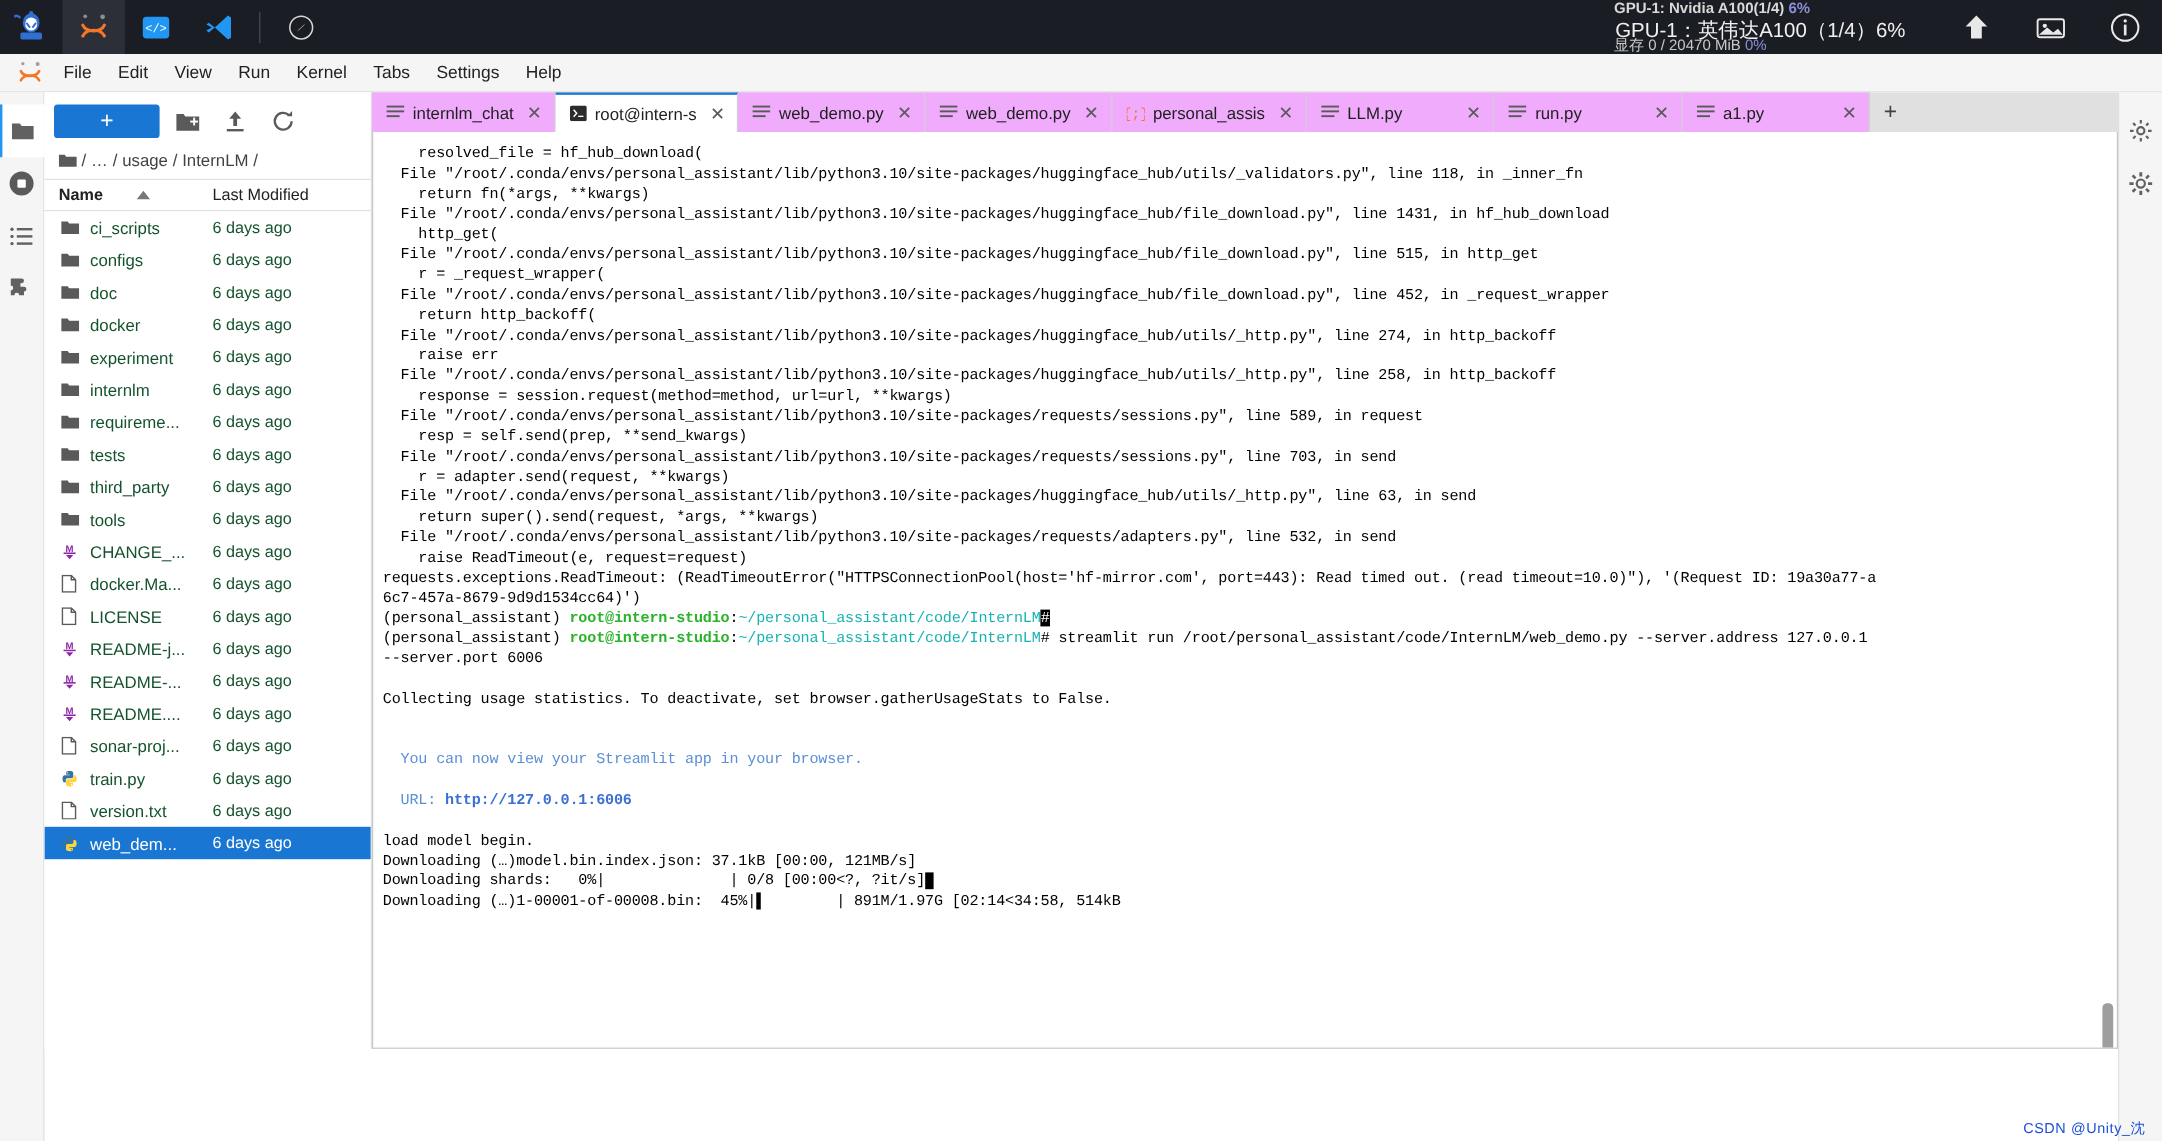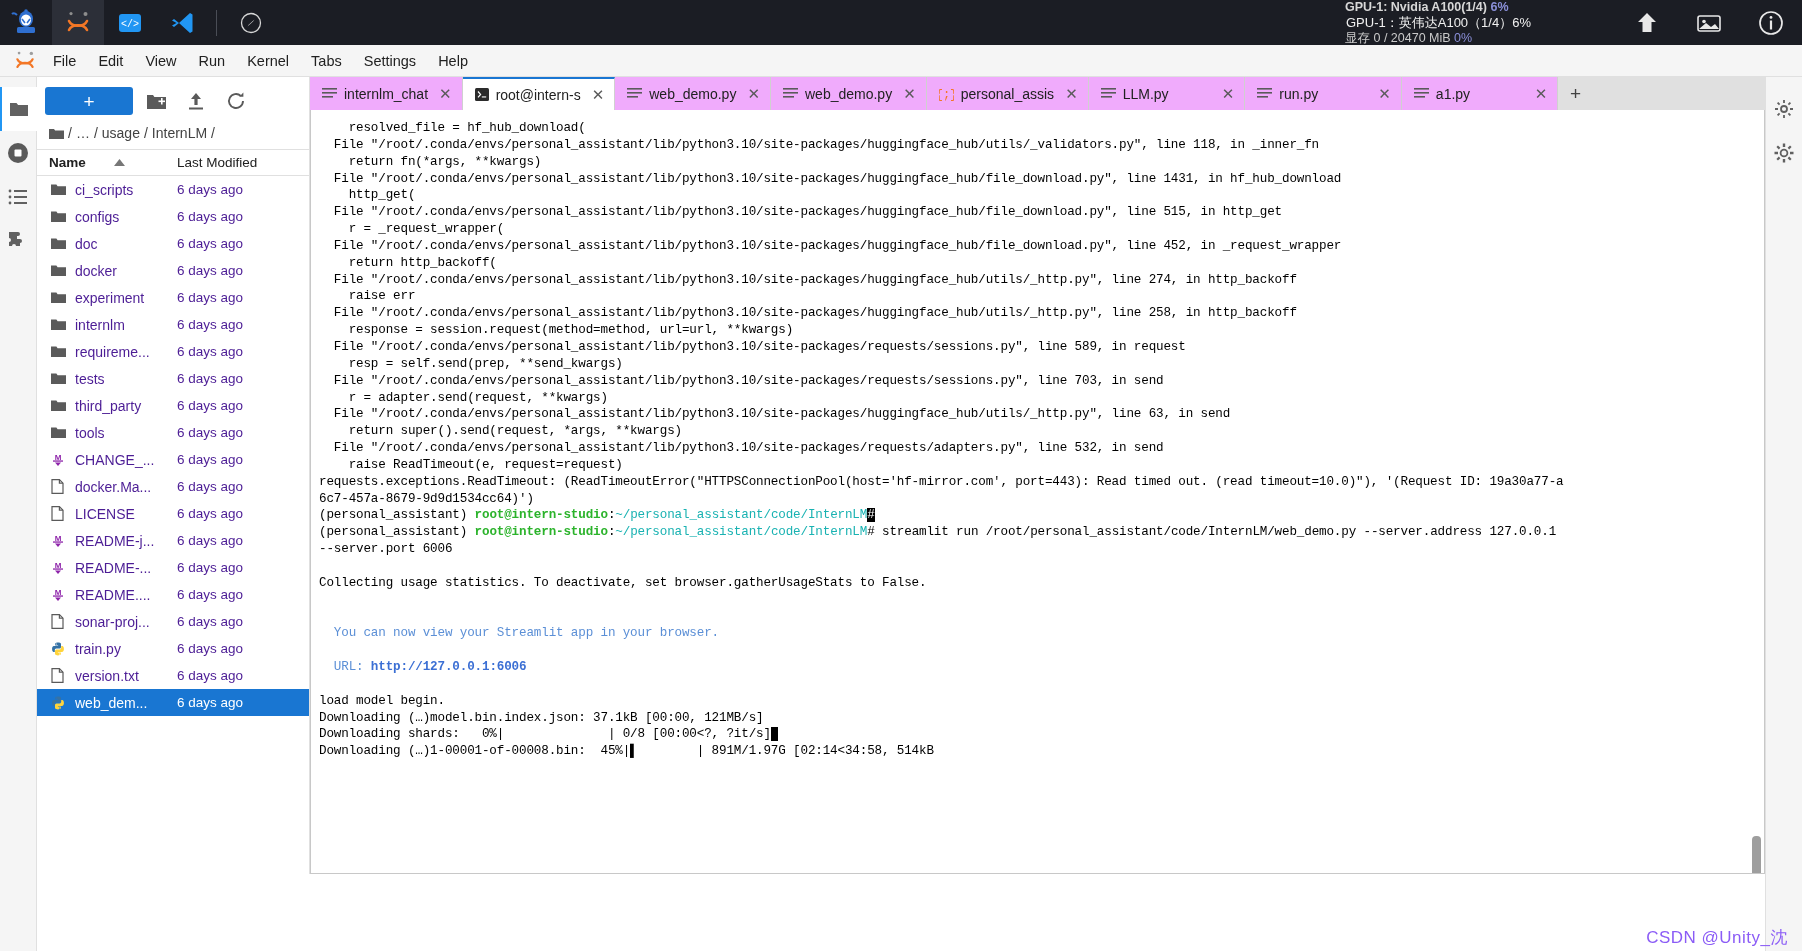--- a/index.html
+++ b/index.html
@@ -34,21 +34,21 @@
   .g { color: #64d36a; }
   .o { color: #e0a33a; }
 
   .stat-ghost {
     position: absolute; left: 1345px; top: 0px; font-size: 12.5px;
     color: #d8d8d8; white-space: nowrap; font-weight: bold;
   }
   .stat-ghost.l2 { top: 30px; color: #c9c9c9; font-weight: normal; }
   .stat-ghost .pct { color: #8a8fd8; }
   .stat-ghost-mid {
-    position: absolute; left: 1346px; top: 14px; font-size: 13px;
+    position: absolute; left: 1346px; top: 14px; font-size: 17px;
     color: #f0f0f0; white-space: nowrap;
   }
 
   .os-right { position: absolute; right: 0; top: 0; height: 45px;
     display: flex; align-items: center; }
   .os-right .os-ico { width: 62px; }
 
   
   .menubar {
     position: absolute; left: 0; top: 45px; width: 1802px; height: 32px;
@@ -116,21 +116,21 @@
     display: flex; align-items: center; border-top: 1px solid #e0e0e0;
     border-bottom: 1px solid #e0e0e0; height: 27px; font-size: 13.5px;
     font-weight: bold; color: #212121; padding-left: 12px;
   }
   .lh-name { flex: 1; display: flex; align-items: center; gap: 28px; }
   .lh-mod { width: 132px; text-align: left; font-weight: normal; }
 
   .f-list { flex: 1; overflow: hidden; }
   .f-row {
     display: flex; align-items: center; height: 27px; font-size: 14px;
-    color: #4c1d95; padding-left: 14px; cursor: pointer;
+    color: #14532d; padding-left: 14px; cursor: pointer;
   }
   .f-row.sel { background: #1976d2; color: #fff; }
   .f-ico { width: 24px; display: flex; align-items: center; }
   .f-name { flex: 1; }
   .f-mod { width: 132px; font-size: 13.5px; }
 
   
   .main {
     position: absolute; left: 310px; top: 77px;
     width: 1455px; height: 874px; background: #fff;
@@ -195,22 +195,22 @@
   .sb-kernel {
     width: 20px; height: 18px; background: #263238; color: #fff;
     font-size: 11px; display: flex; align-items: center; justify-content: center;
     font-family: "Liberation Mono", monospace; border-radius: 2px;
   }
   .sb-right {
     position: absolute; right: 0; top: 0; height: 30px; display: flex;
     align-items: center; padding-right: 12px; font-size: 14px;
   }
   .watermark {
-    position: absolute; right: 14px; bottom: 2px; font-size: 17px;
-    color: #8b5cf6; letter-spacing: 0.5px; pointer-events: none;
+    position: absolute; right: 14px; bottom: 2px; font-size: 12px;
+    color: #1d4ed8; letter-spacing: 0.5px; pointer-events: none;
   }
   svg { display: block; }
 </style>
 </head>
 <body>
 
 <div id="app">
 
   <div class="os-bar">
     <div class="os-launchers">

